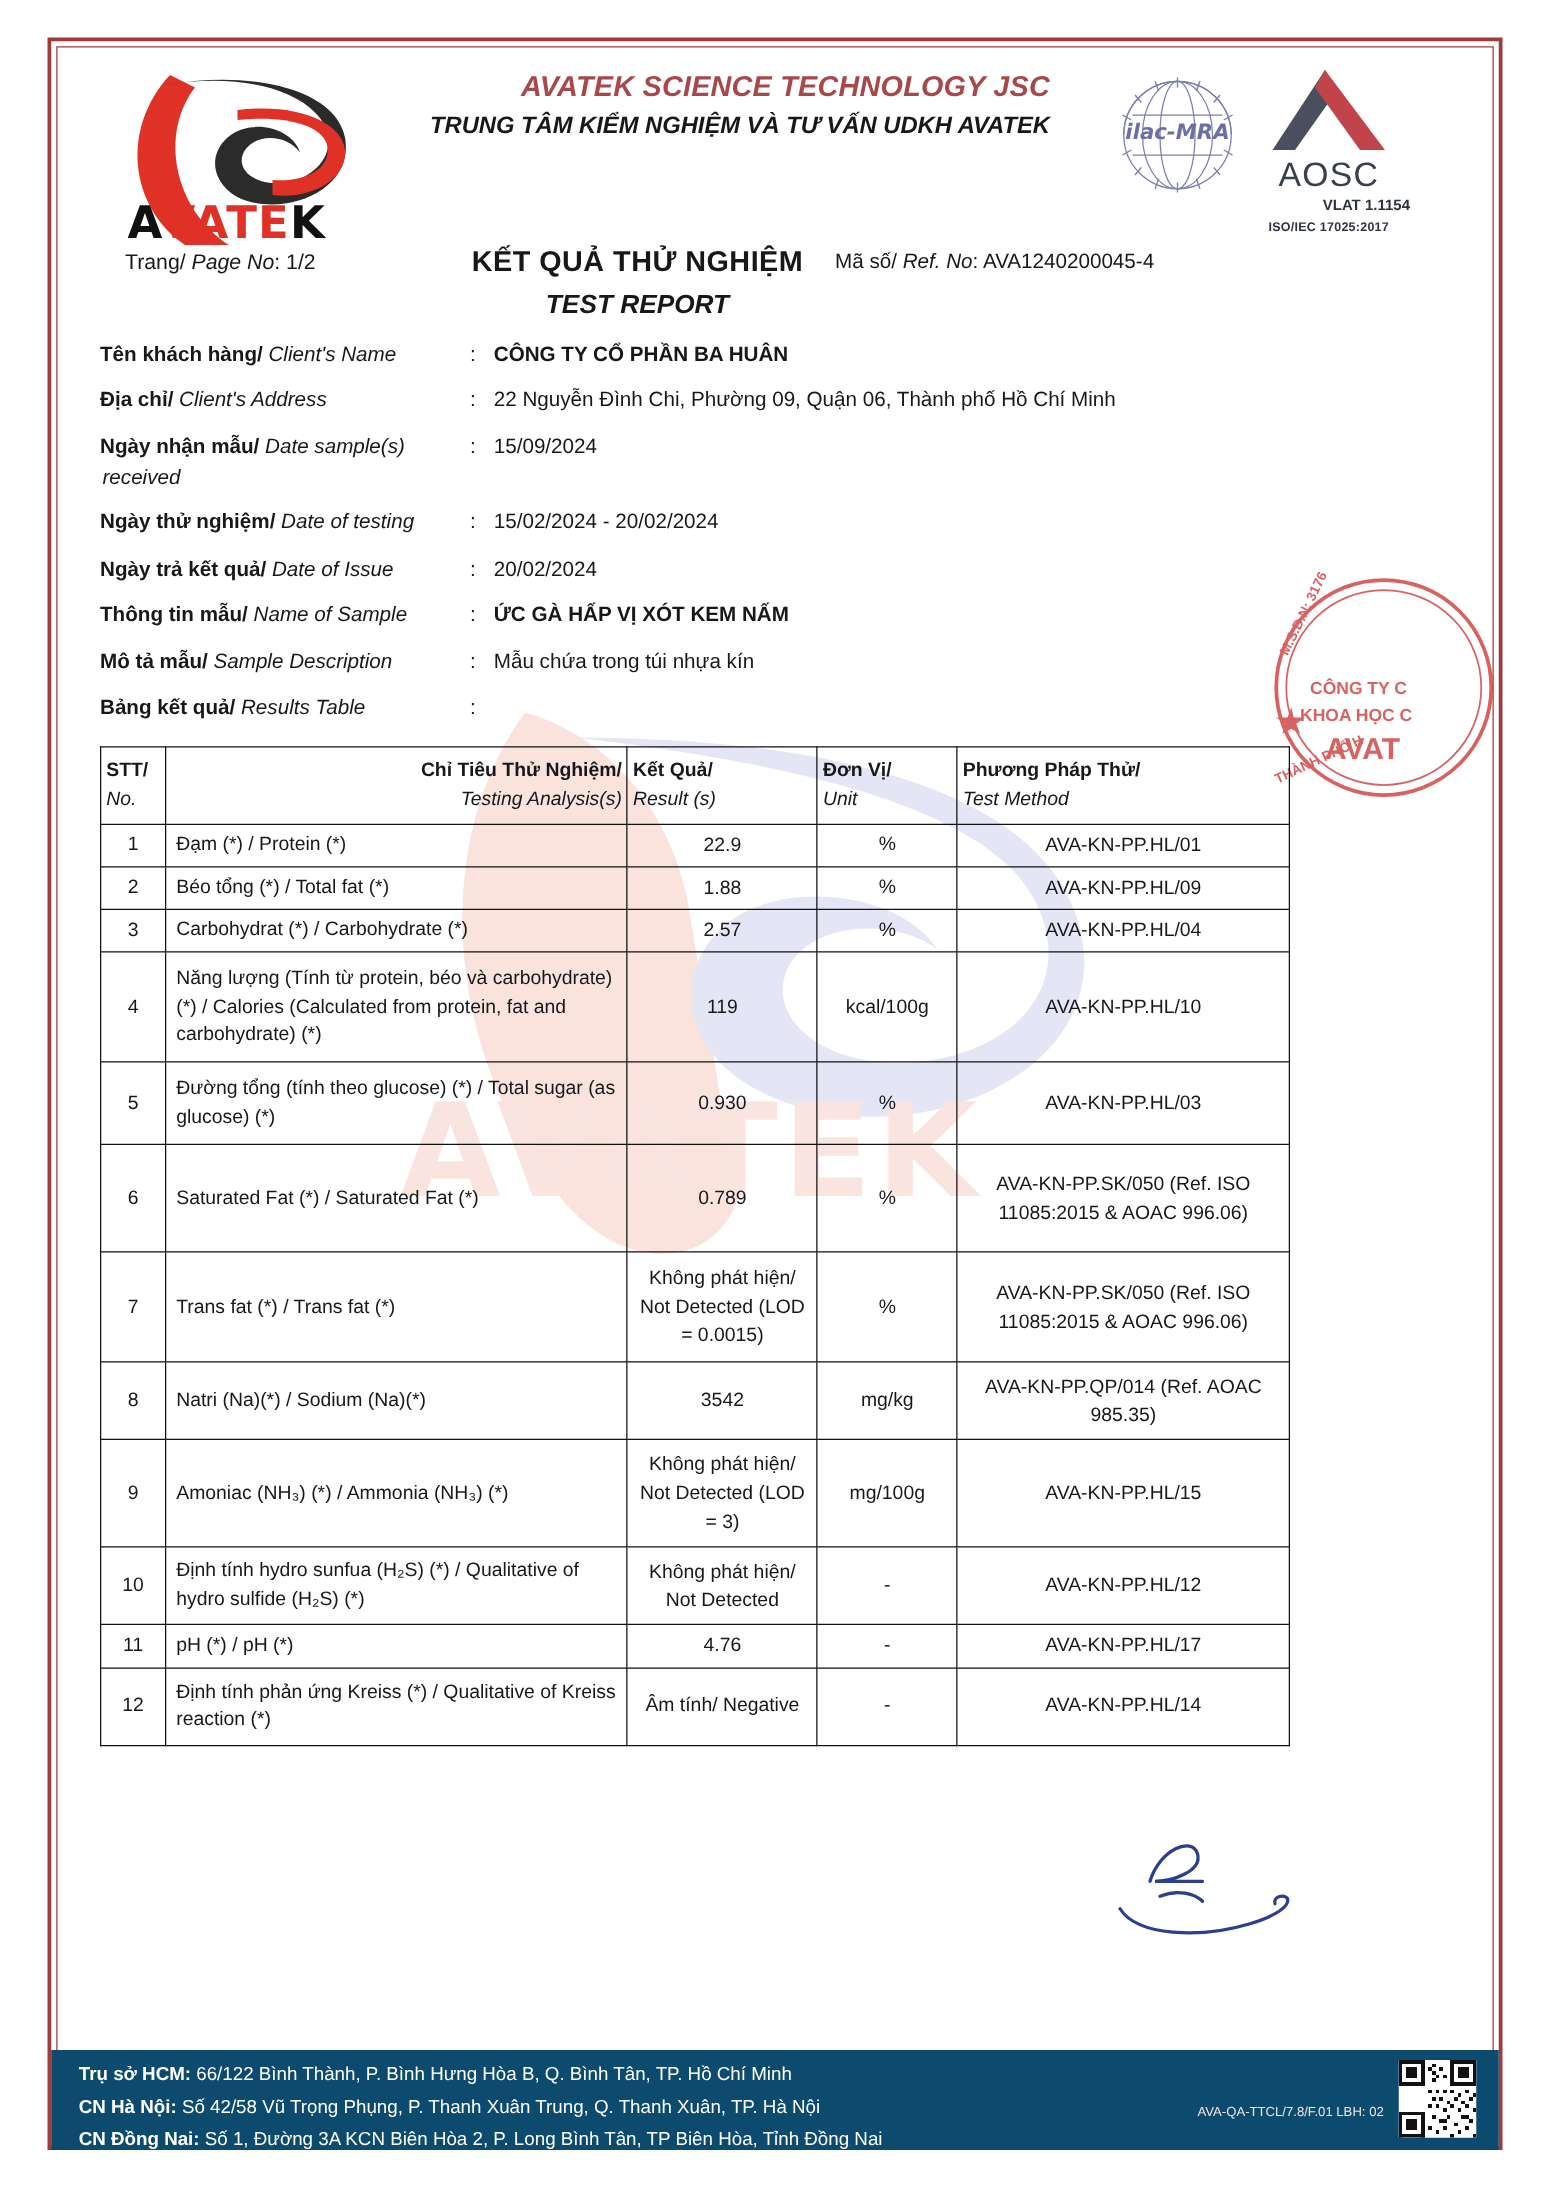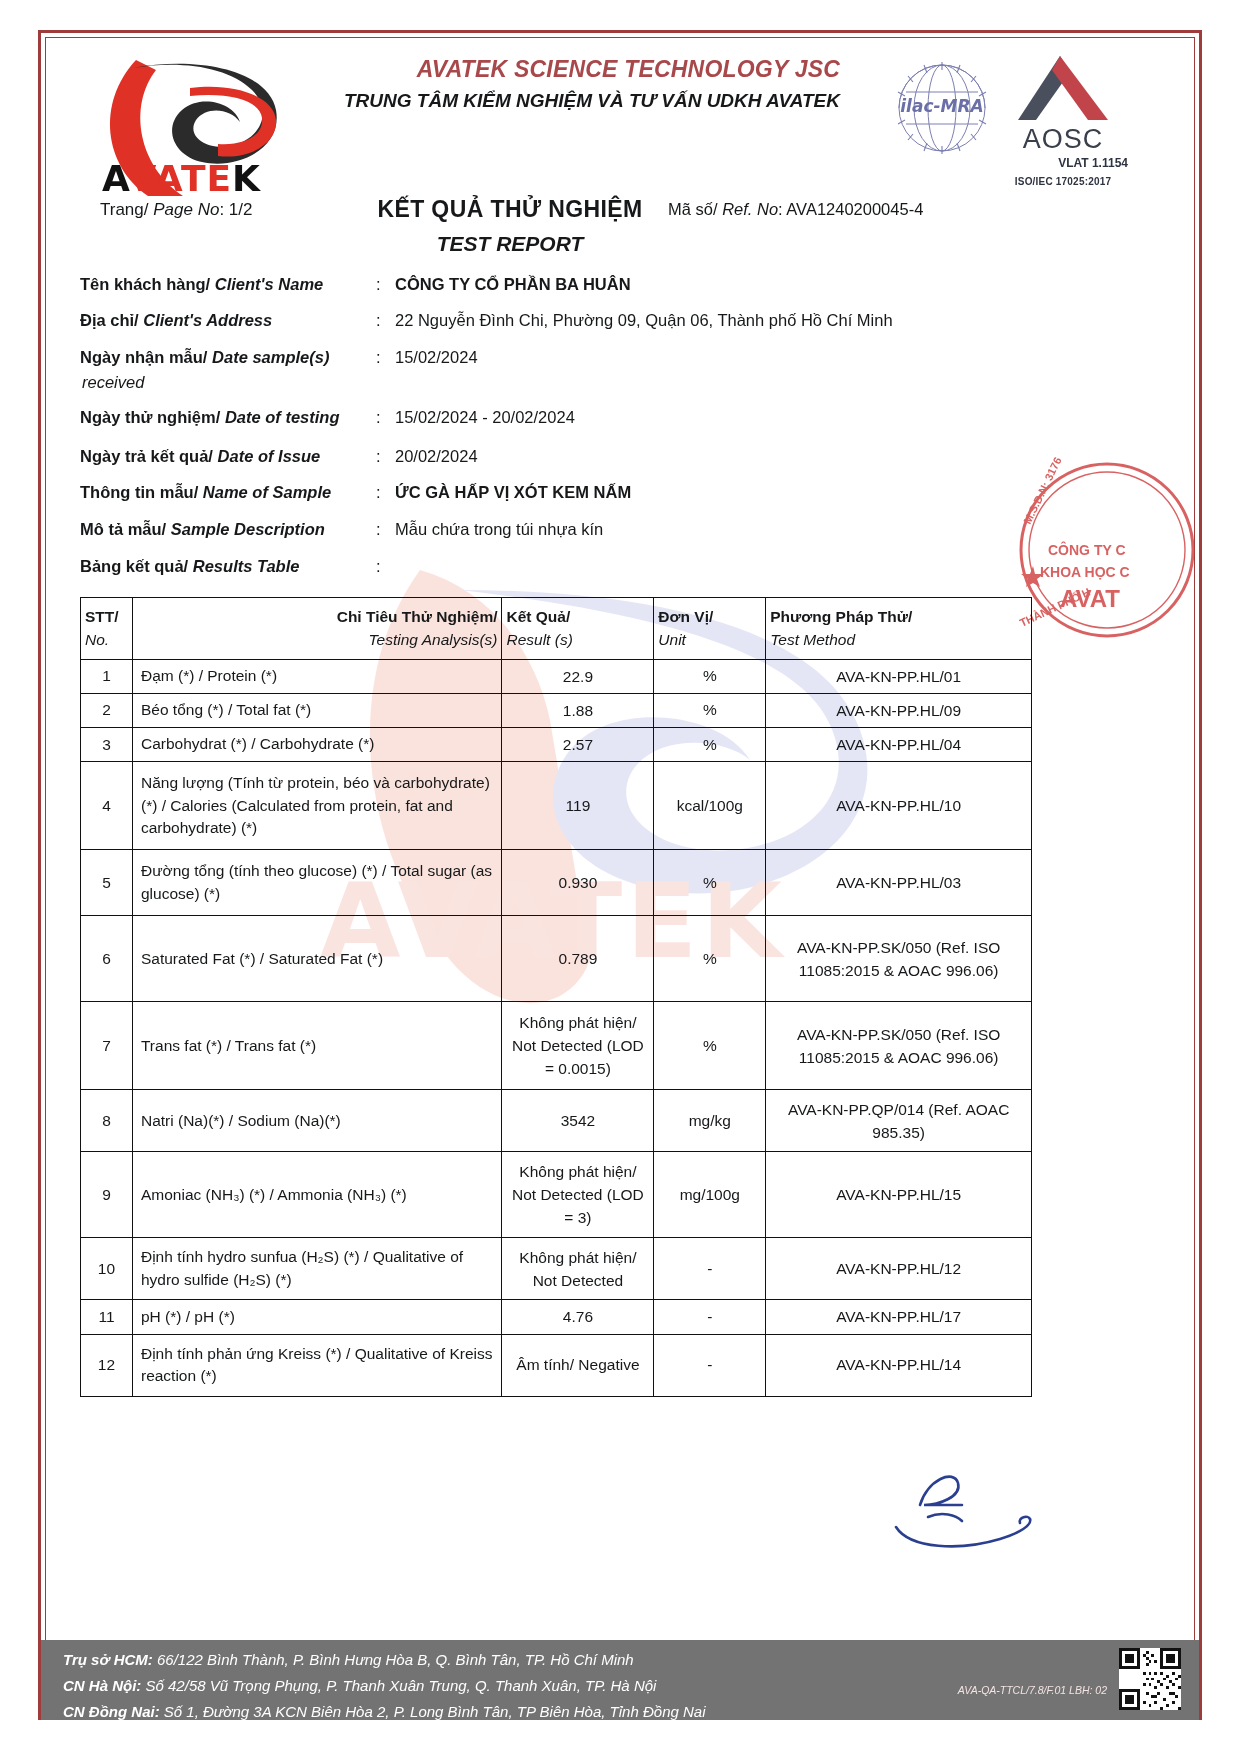--- a/index.html
+++ b/index.html
@@ -134,21 +134,21 @@
   }
   .refno i { font-style: italic; }
 
   
   .info { position: absolute; left: 80px; top: 275px; width: 1000px; }
   .irow { position: relative; min-height: 33px; }
   .ilabel {
     position: absolute; left: 0; top: 0;
     width: 290px; font-size: 16.5px; font-weight: bold;
   }
-  .ilabel i { font-weight: bold; font-style: italic; }
+  .ilabel i { font-weight: normal; font-style: italic; }
   .icolon { position: absolute; left: 296px; top: 0; font-size: 16.5px; }
   .ivalue { position: absolute; left: 315px; top: 0; font-size: 16.5px; white-space: nowrap; }
   .ivalue.bold { font-weight: bold; }
   .ilabel-cont { position: absolute; left: 2px; top: 25px; font-size: 16.5px; font-style: italic; }
 
   
   .rtable {
     position: absolute; left: 80px; top: 597px;
     width: 952px;
     border-collapse: collapse;
@@ -179,24 +179,23 @@
     width: 190px; height: 190px;
     opacity: .82; z-index: 2;
     pointer-events: none;
   }
 
   
   .footer {
     position: absolute;
     left: 41px; top: 1640px;
     width: 1158px; height: 80px;
-    background: #737373;
+    background: #0c4a6e;
     color: #ffffff;
     z-index: 3;
-    font-style: italic;
   }
   .fline { font-size: 15px; margin-left: 22px; line-height: 1.72; white-space: nowrap; }
   .fline b { font-weight: bold; }
   .fpad { padding-top: 7px; }
 
   .qr {
     position: absolute; right: 18px; top: 8px;
     width: 62px; height: 62px; background: #ffffff;
     z-index: 4;
   }
@@ -300,21 +299,21 @@
     <div class="irow" style="height:37px">
       <div class="ilabel"><span>Địa chỉ/</span> <i>Client's Address</i></div>
       <div class="icolon">:</div>
       <div class="ivalue">22 Nguyễn Đình Chi, Phường 09, Quận 06, Thành phố Hồ Chí Minh</div>
     </div>
 
     <div class="irow" style="height:60px">
       <div class="ilabel"><span>Ngày nhận mẫu/</span> <i>Date sample(s)</i></div>
       <div class="ilabel-cont">received</div>
       <div class="icolon">:</div>
-      <div class="ivalue">15/02/2024</div>
+      <div class="ivalue">15/09/2024</div>
     </div>
 
     <div class="irow" style="height:39px">
       <div class="ilabel"><span>Ngày thử nghiệm/</span> <i>Date of testing</i></div>
       <div class="icolon">:</div>
       <div class="ivalue">15/02/2024 - 20/02/2024</div>
     </div>
 
     <div class="irow" style="height:36px">
       <div class="ilabel"><span>Ngày trả kết quả/</span> <i>Date of Issue</i></div>

